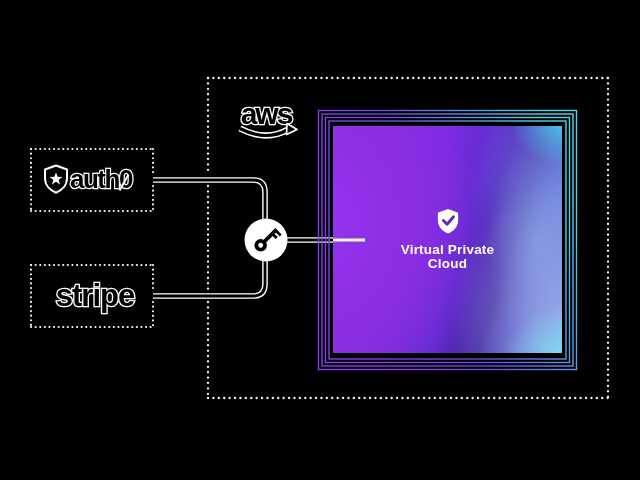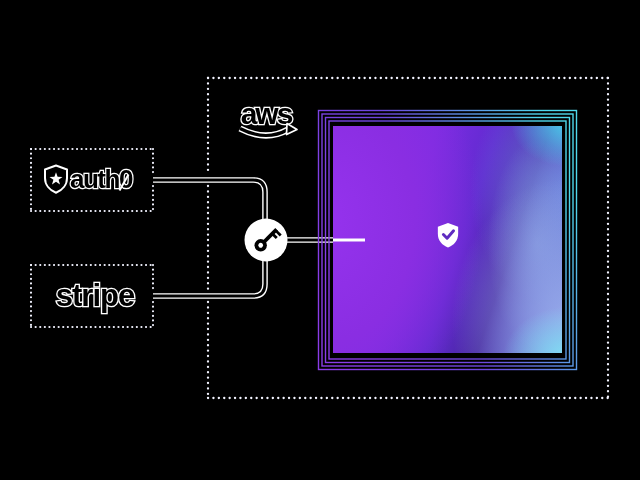--- a/index.html
+++ b/index.html
@@ -36,20 +36,22 @@
 
 <div class="stage">
 
   <div class="vpc-fill">
     <div class="vpc-content">
       <svg width="24" height="26" viewBox="0 0 26 28">
         <path d="M13 1 L24 5 V13 C24 20 19.5 25.3 13 27.5 C6.5 25.3 2 20 2 13 V5 Z" fill="#ffffff"></path>
         <polyline points="8,13.5 12,17.5 19,9.5" fill="none" stroke="#5f2cc0" stroke-width="3.2" stroke-linecap="round" stroke-linejoin="round"></polyline>
       </svg>
       <div class="vpc-title">
+        <span>Virtual Private</span>
+        <span>Cloud</span>
       </div>
     </div>
   </div>
 
   <svg class="overlay" width="640" height="480" viewBox="0 0 640 480">
     <defs>
       <linearGradient id="frameGrad" x1="0" y1="0.7" x2="1" y2="0.3">
         <stop offset="0" stop-color="#8a3ce8"></stop>
         <stop offset="0.45" stop-color="#6d47dd"></stop>
         <stop offset="1" stop-color="#4fd8ec"></stop>

